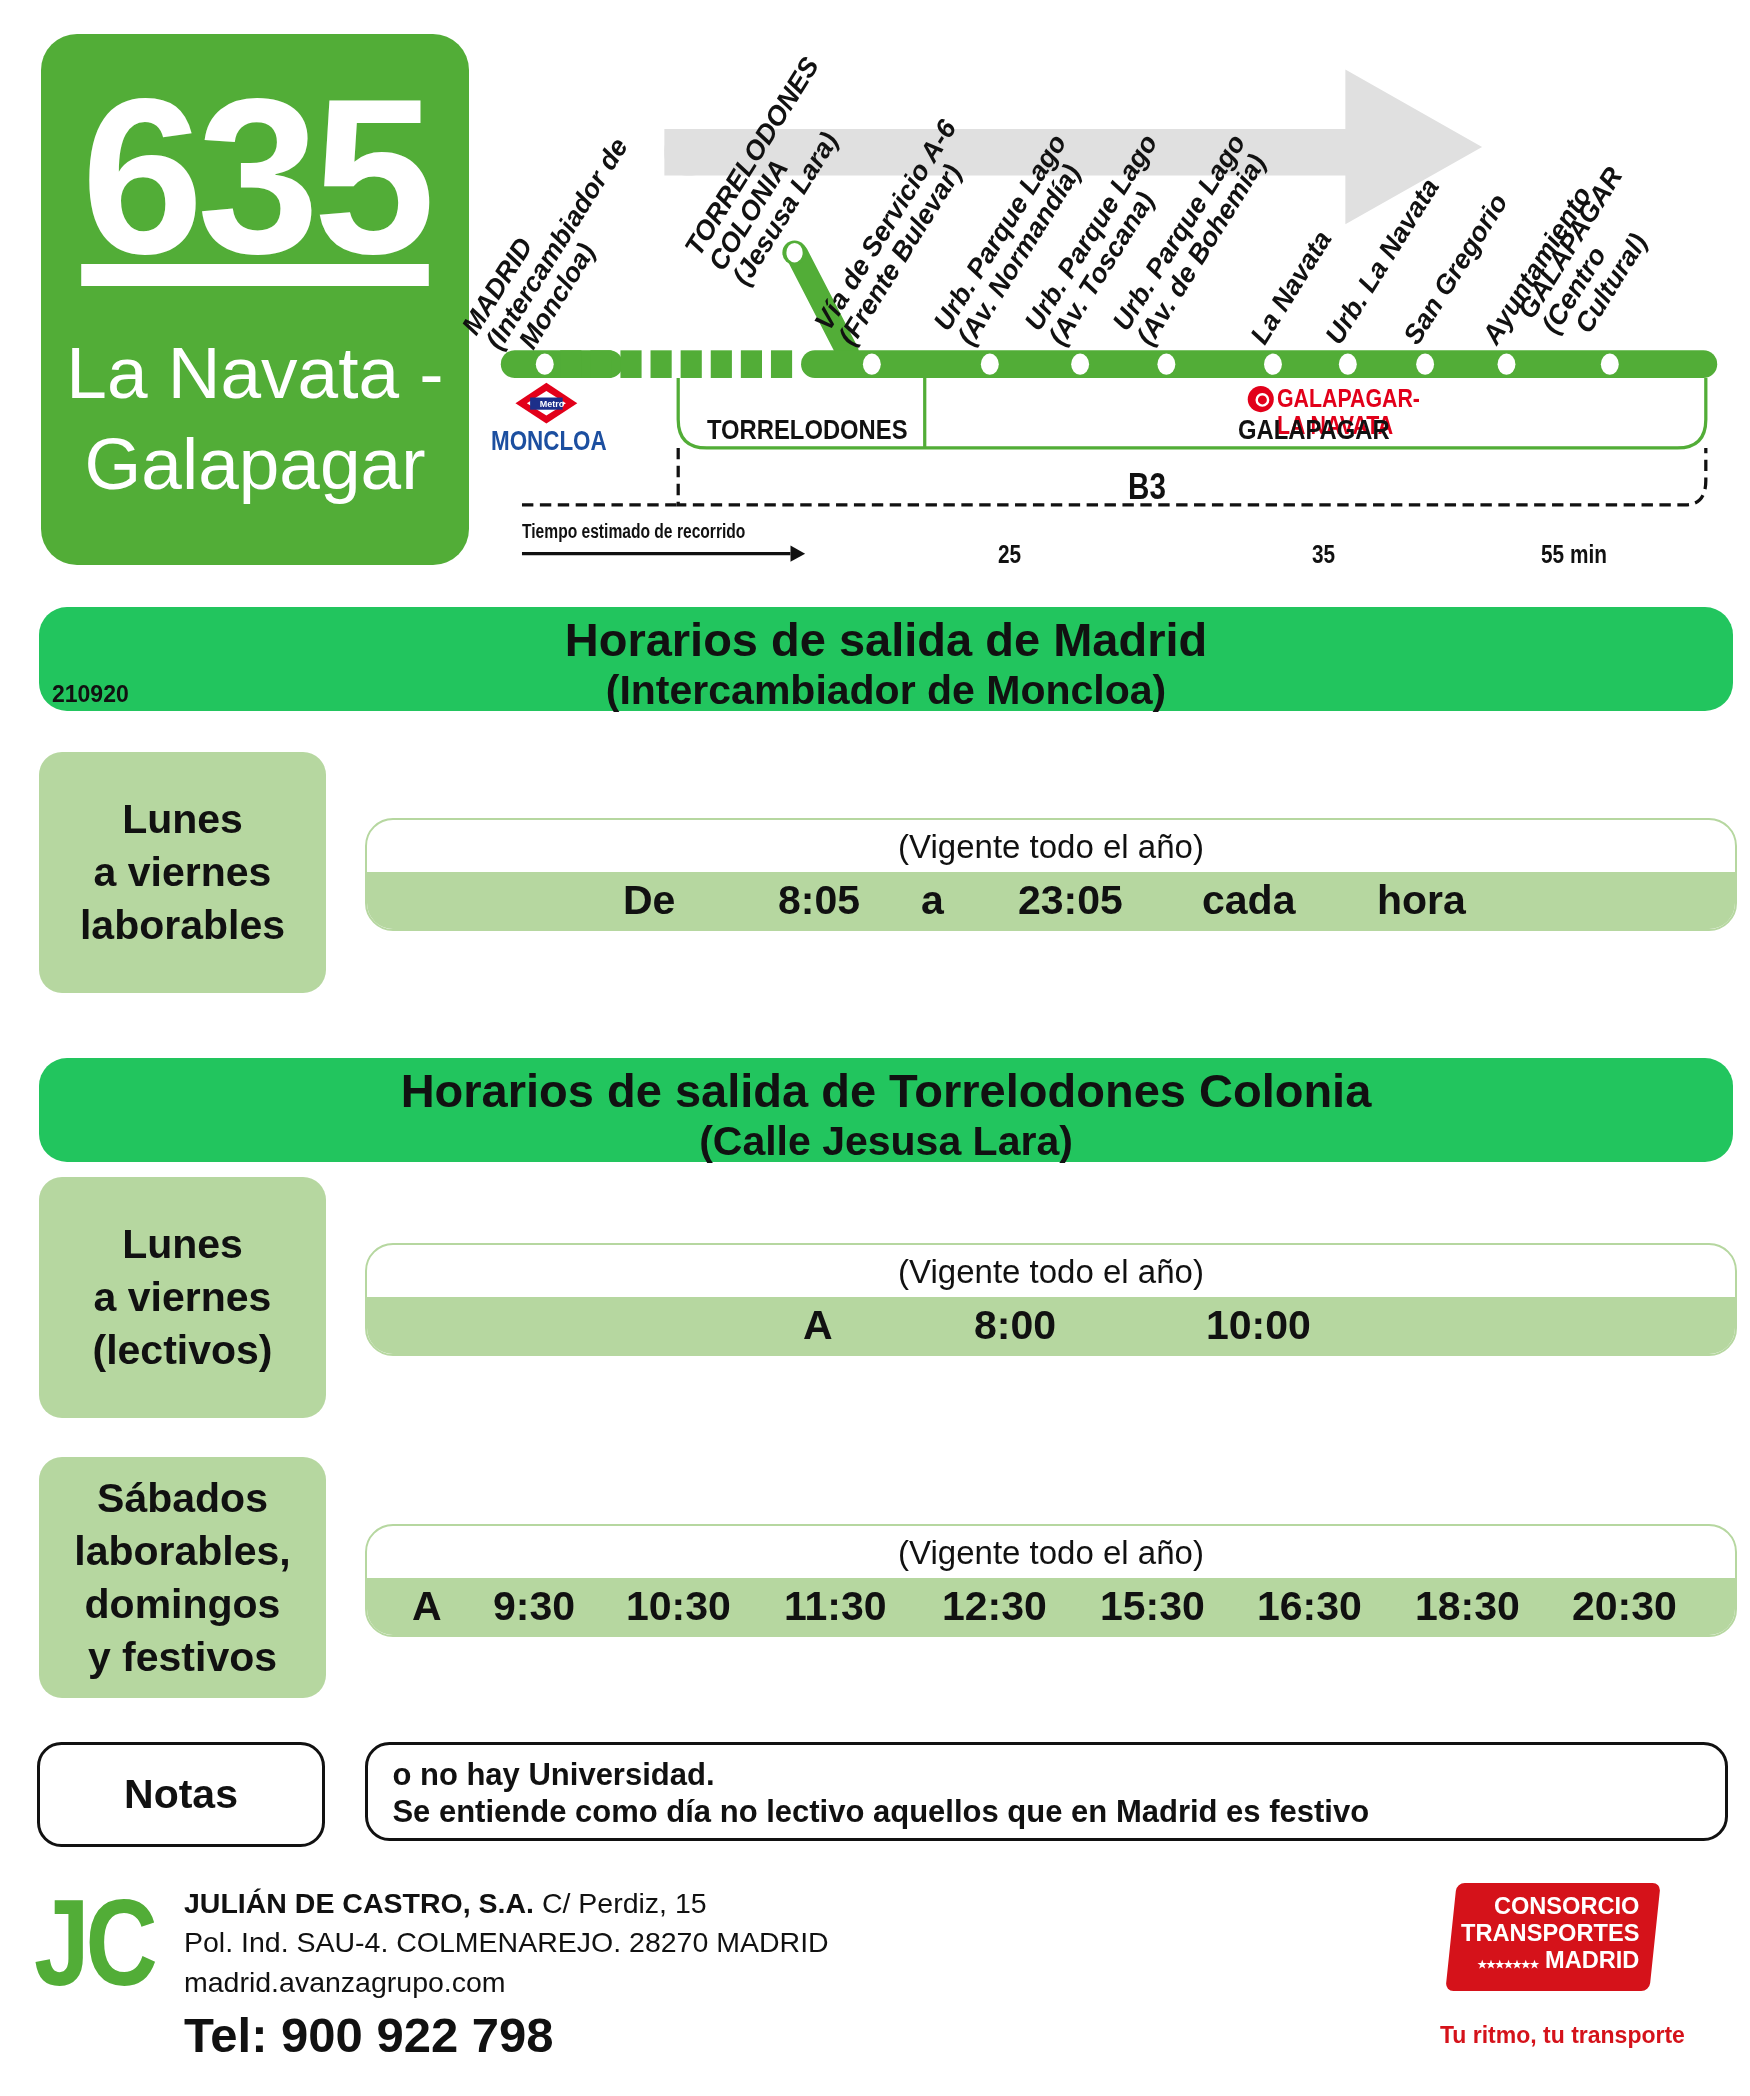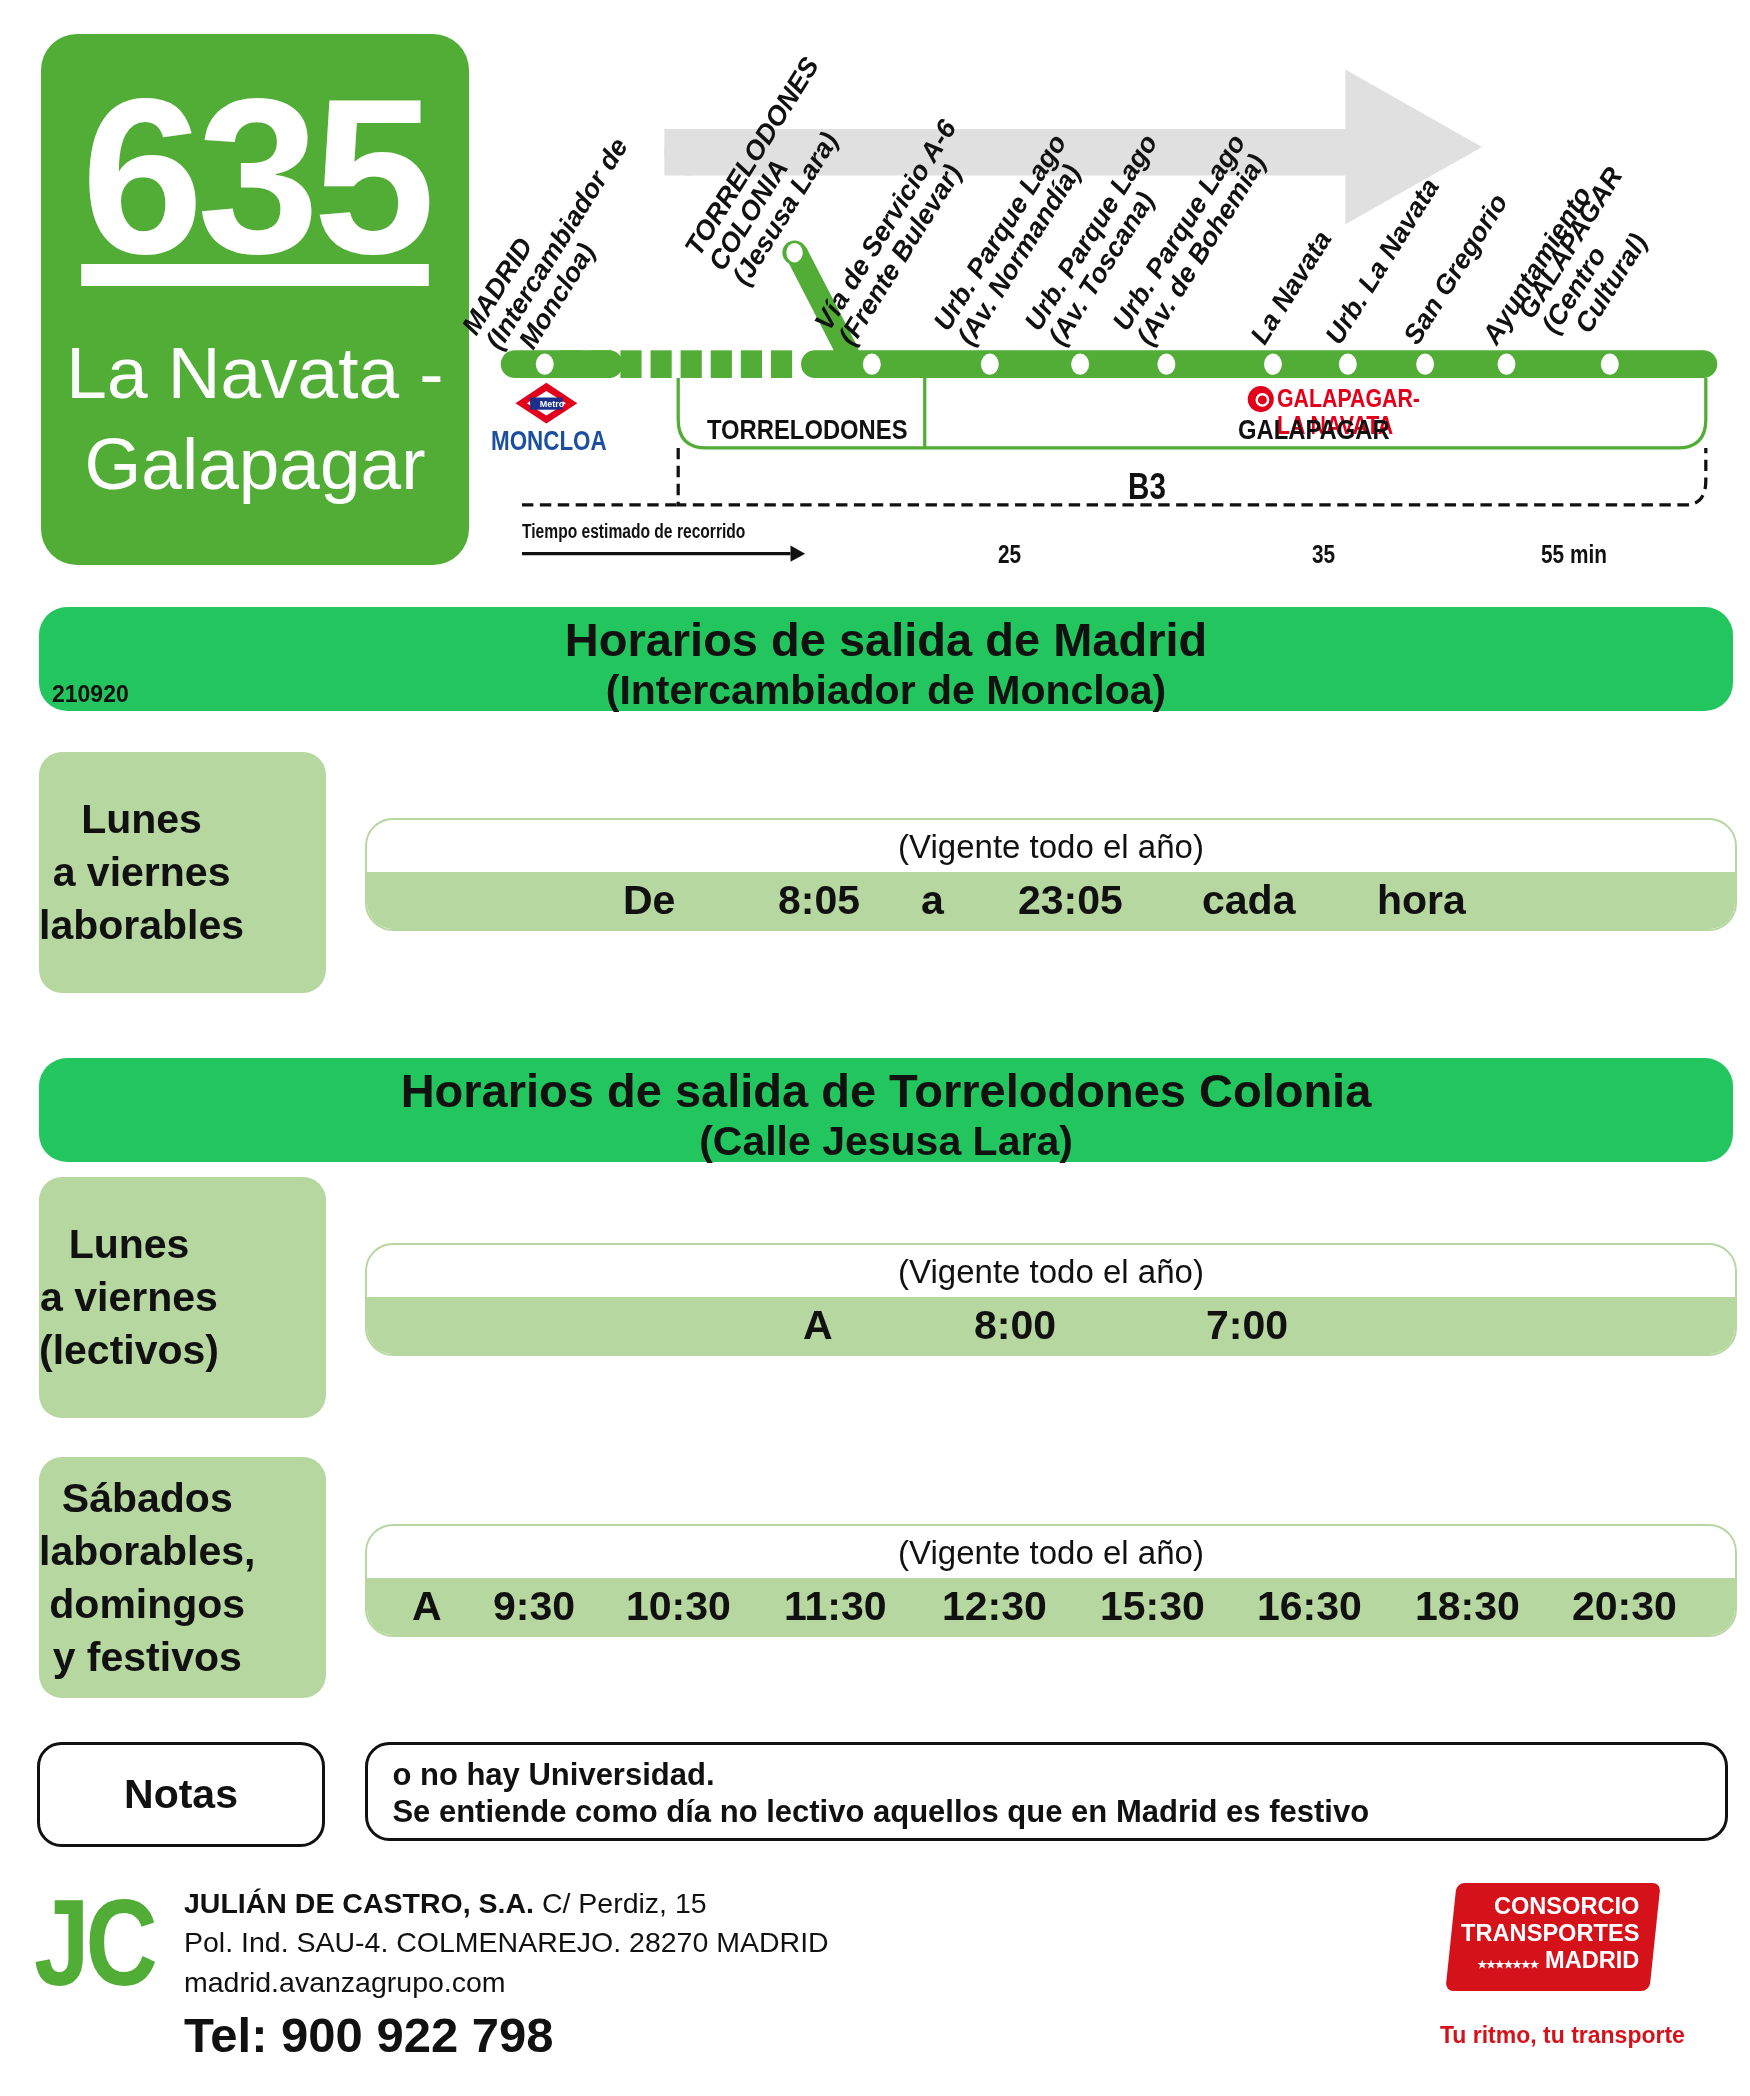--- a/index.html
+++ b/index.html
@@ -11,21 +11,21 @@
   #badge .name { position:absolute; left:0; right:0; top:293px; text-align:center; font-size:73px; font-weight:normal; line-height:91px; }
   
   #diagram { left:489px; top:33px; width:1262px; height:537px; }
   .stop-label { position:absolute; transform-origin:0 100%; transform:rotate(-58deg); font-size:27px; font-weight:bold; font-style:italic; line-height:28px; white-space:nowrap; color:#111; }
   .zone-label { position:absolute; font-size:28px; font-weight:bold; letter-spacing:0; transform:scaleX(0.85); transform-origin:left; }
   .time-label { position:absolute; font-size:26px; font-weight:bold; transform:scaleX(0.8); transform-origin:left; top:506px; }
   
   .sec-head { left:39px; width:1694px; background:#22c55e; border-radius:28px; text-align:center; }
   .sec-head .t1 { font-size:47px; font-weight:bold; line-height:52px; padding-top:6.5px; }
   .sec-head .t2 { font-size:41px; font-weight:bold; line-height:49px; }
-  .day-box { left:39px; width:287px; background:#b6d7a0; border-radius:23px; display:flex; align-items:center; text-align:center; font-size:41px; font-weight:bold; line-height:53px; }
+  .day-box { left:39px; width:287px; background:#b6d7a0; border-radius:23px; display:flex; align-items:center; justify-content:center; text-align:center; font-size:41px; font-weight:bold; line-height:53px; }
   .sched { left:365px; width:1368px; height:109px; border:2.4px solid #b6d7a0; border-radius:28px; overflow:hidden; background:#fff; }
   .sched .valid { height:52px; line-height:54px; text-align:center; font-size:33px; }
   .sched .times { height:57px; background:#b6d7a0; display:flex; align-items:center; font-size:41px; font-weight:bold; }
   .notes-label { left:37px; width:282px; height:99px; border:3.3px solid #111; border-radius:24.4px; display:flex; align-items:center; justify-content:center; font-size:41px; font-weight:bold; }
   .notes-body { left:365px; width:1363px; height:99px; border:3.3px solid #111; border-radius:24.4px; font-size:31px; font-weight:bold; line-height:37px; padding:11.4px 0 0 24.4px; box-sizing:border-box; }
   .footer-line { position:absolute; left:184px; font-size:28.5px; white-space:nowrap; }
 </style>
 </head>
 <body>
 
@@ -185,21 +185,21 @@
     <div>Lunes</div>
     <div>a viernes</div>
     <div>(lectivos)</div>
   </div>
 </div>
 <div class="abs sched" style="top:1243px">
   <div class="valid">(Vigente todo el año)</div>
   <div class="times">
     <span style="position:absolute;left:436px">A</span>
     <span style="position:absolute;left:607px">8:00</span>
-    <span style="position:absolute;left:839px">7:00</span>
+    <span style="position:absolute;left:839px">10:00</span>
   </div>
 </div>
 
 <div class="abs day-box" style="top:1457px;height:241px">
   <div>
     <div>Sábados</div>
     <div>laborables,</div>
     <div>domingos</div>
     <div>y festivos</div>
   </div>

